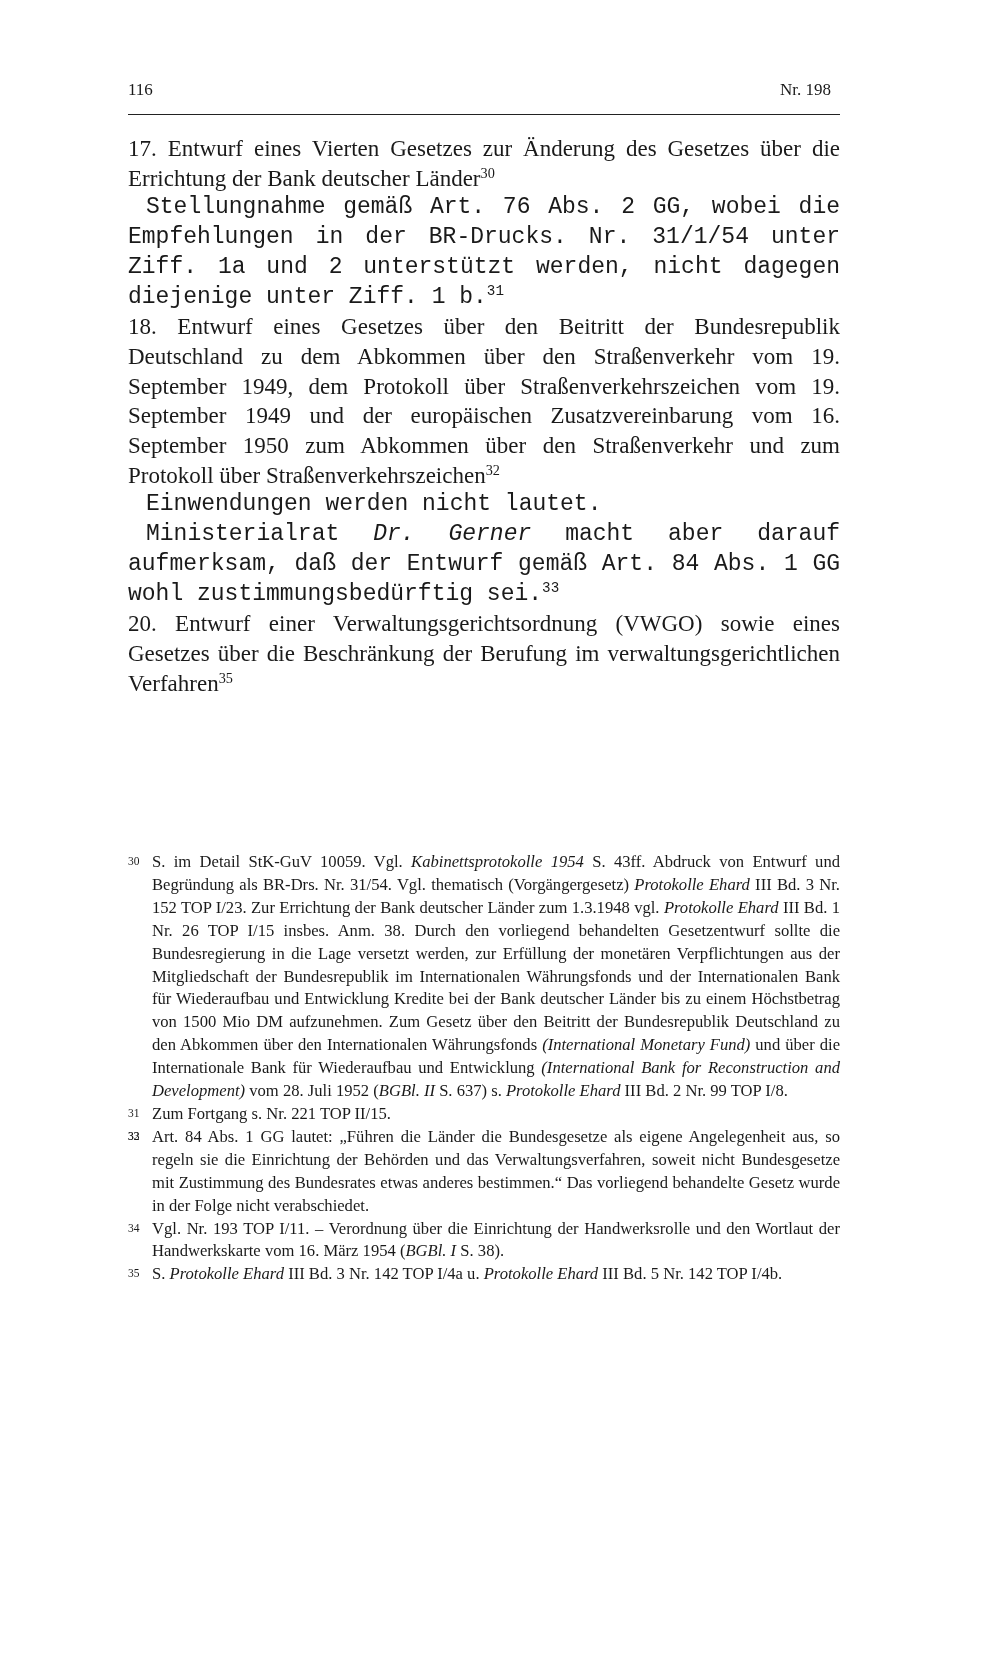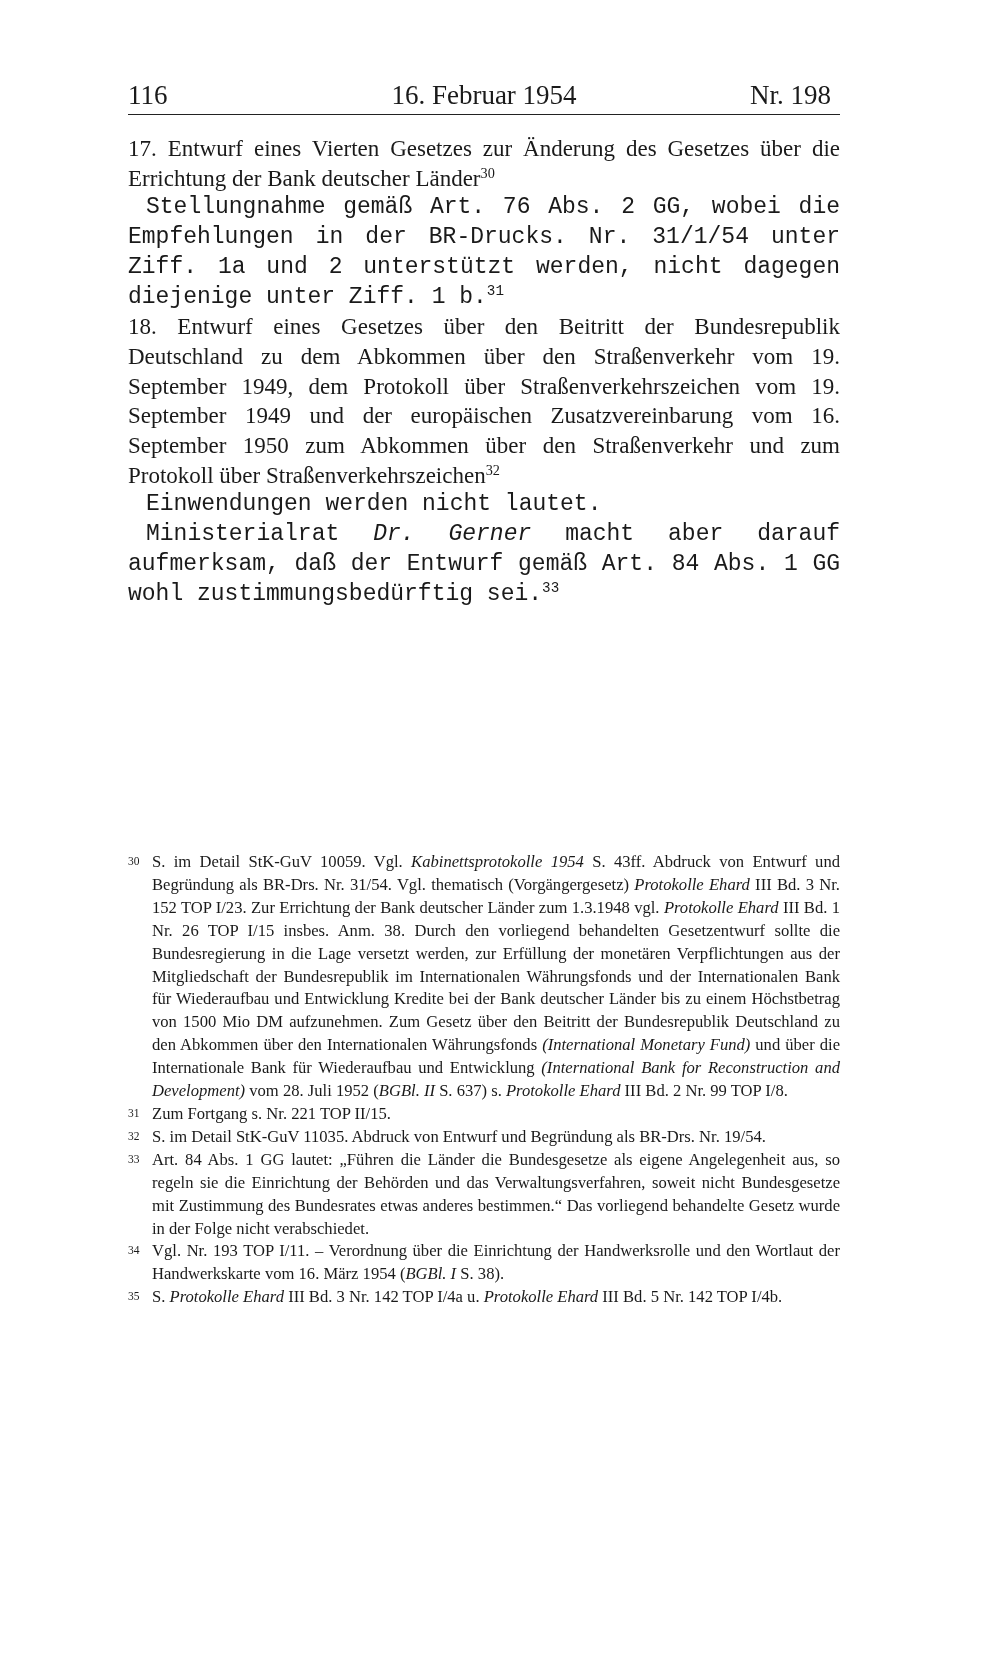--- a/index.html
+++ b/index.html
@@ -1,20 +1,20 @@
 <!DOCTYPE html>
 <html><head>
 <meta charset="utf-8">
 <style>
   html, body { margin: 0; padding: 0; background: #ffffff; }
   body { width: 1000px; height: 1666px; position: relative; overflow: hidden;
          font-family: "Liberation Serif", "DejaVu Serif", serif; color: #1a1a1a; }
   .page { position: absolute; left: 128px; top: 0; width: 712px; }
   .header { position: absolute; top: 80px; left: 0; width: 712px; height: 34px;
-            border-bottom: 1.3px solid #222; font-size: 27px; }
+            border-bottom: 1.3px solid #222; font-size: 17px; }
   .header .pg { position: absolute; left: 0; top: 0; }
   .header .date { position: absolute; left: 0; right: 0; top: 0; text-align: center; }
   .header .nr { position: absolute; right: 9px; top: 0; }
   .body { position: absolute; top: 134px; left: 0; width: 712px;
           font-size: 23px; line-height: 29.7px; text-align: justify; }
   .body p { margin: 0; }
   .body .item { text-indent: 0; }
   .body .res { text-indent: 18px; font-family: Liberation Mono, monospace; }
   sup { font-size: 0.62em; line-height: 0; vertical-align: 0.55em; }
   i { font-style: italic; }
@@ -23,37 +23,37 @@
   .fn { position: relative; padding-left: 24px; text-align: justify; margin: 0; }
   .fn .num { position: absolute; left: 0; top: -1px; font-size: 11.5px; line-height: 22px; }
 </style>
 </head>
 <body>
 
 <div class="page">
 
   <div class="header">
     <span class="pg">116</span>
-    <span class="date">16. Februar 1954</span>
     <span class="nr">Nr. 198</span>
   </div>
 
   <div class="body">
 
     <p class="item"><span>17. Entwurf eines Vierten Gesetzes zur Änderung des Gesetzes über die Errichtung der Bank deutscher Länder</span><sup>30</sup></p>
     <p class="res"><span>Stellungnahme gemäß Art. 76 Abs. 2 GG, wobei die Empfehlungen in der BR-Drucks. Nr. 31/1/54 unter Ziff. 1a und 2 unterstützt werden, nicht dagegen diejenige unter Ziff. 1 b.</span><sup>31</sup></p>
 
     <p class="item"><span>18. Entwurf eines Gesetzes über den Beitritt der Bundesrepublik Deutschland zu dem Abkommen über den Straßenverkehr vom 19. September 1949, dem Protokoll über Straßenverkehrszeichen vom 19. September 1949 und der europäischen Zusatzvereinbarung vom 16. September 1950 zum Abkommen über den Straßenverkehr und zum Protokoll über Straßenverkehrszeichen</span><sup>32</sup></p>
     <p class="res"><span>Einwendungen werden nicht lautet.</span></p>
     <p class="res"><span>Ministerialrat </span><i>Dr. Gerner</i><span> macht aber darauf aufmerksam, daß der Entwurf gemäß Art. 84 Abs. 1 GG wohl zustimmungsbedürftig sei.</span><sup>33</sup></p>
 
 
+    <p class="item"><span>20. Entwurf einer Verwaltungsgerichtsordnung (VWGO) sowie eines Gesetzes über die Beschränkung der Berufung im verwaltungsgerichtlichen Verfahren</span><sup>35</sup></p>
   </div>
 
   <div class="notes" id="notes">
       <p class="fn"><span class="num">30</span><span>S. im Detail StK-GuV 10059. Vgl. </span><i>Kabinettsprotokolle 1954</i><span> S. 43ff. Abdruck von Entwurf und Begründung als BR-Drs. Nr. 31/54. Vgl. thematisch (Vorgängergesetz) </span><i>Protokolle Ehard</i><span> III Bd. 3 Nr. 152 TOP I/23. Zur Errichtung der Bank deutscher Länder zum 1.3.1948 vgl. </span><i>Protokolle Ehard</i><span> III Bd. 1 Nr. 26 TOP I/15 insbes. Anm. 38. Durch den vorliegend behandelten Gesetzentwurf sollte die Bundesregierung in die Lage versetzt werden, zur Erfüllung der monetären Verpflichtungen aus der Mitgliedschaft der Bundesrepublik im Internationalen Währungsfonds und der Internationalen Bank für Wiederaufbau und Entwicklung Kredite bei der Bank deutscher Länder bis zu einem Höchstbetrag von 1500 Mio DM aufzunehmen. Zum Gesetz über den Beitritt der Bundesrepublik Deutschland zu den Abkommen über den Internationalen Währungsfonds </span><i>(International Monetary Fund)</i><span> und über die Internationale Bank für Wiederaufbau und Entwicklung </span><i>(International Bank for Reconstruction and Development)</i><span> vom 28. Juli 1952 (</span><i>BGBl. II</i><span> S. 637) s. </span><i>Protokolle Ehard</i><span> III Bd. 2 Nr. 99 TOP I/8.</span></p>
       <p class="fn"><span class="num">31</span><span>Zum Fortgang s. Nr. 221 TOP II/15.</span></p>
-      <p class="fn"><span class="num">32</span><span>S. im Detail StK-GuV 11035. Abdruck von Entwurf und Begründung als BR-Drs. Nr. 19/54.</span></p>
+      <p class="fn"><span class="num">32</span></p>
       <p class="fn"><span class="num">33</span><span>Art. 84 Abs. 1 GG lautet: „Führen die Länder die Bundesgesetze als eigene Angelegenheit aus, so regeln sie die Einrichtung der Behörden und das Verwaltungsverfahren, soweit nicht Bundesgesetze mit Zustimmung des Bundesrates etwas anderes bestimmen.“ Das vorliegend behandelte Gesetz wurde in der Folge nicht verabschiedet.</span></p>
       <p class="fn"><span class="num">34</span><span>Vgl. Nr. 193 TOP I/11. – Verordnung über die Einrichtung der Handwerksrolle und den Wortlaut der Handwerkskarte vom 16. März 1954 (</span><i>BGBl. I</i><span> S. 38).</span></p>
       <p class="fn"><span class="num">35</span><span>S. </span><i>Protokolle Ehard</i><span> III Bd. 3 Nr. 142 TOP I/4a u. </span><i>Protokolle Ehard</i><span> III Bd. 5 Nr. 142 TOP I/4b.</span></p>
     </div>
 </div>
 
 </body></html>

